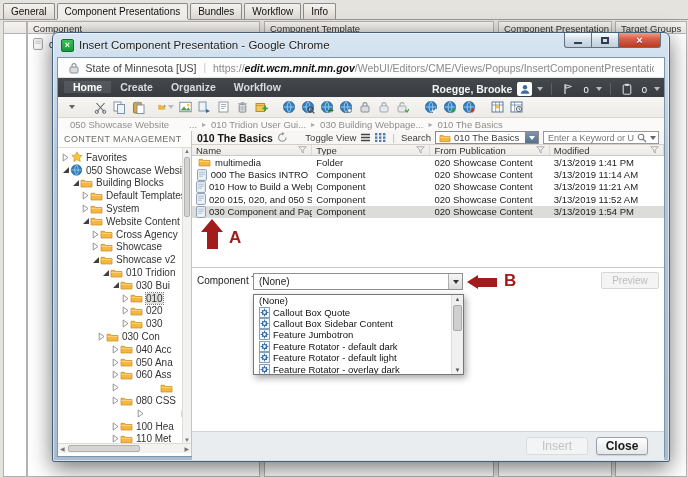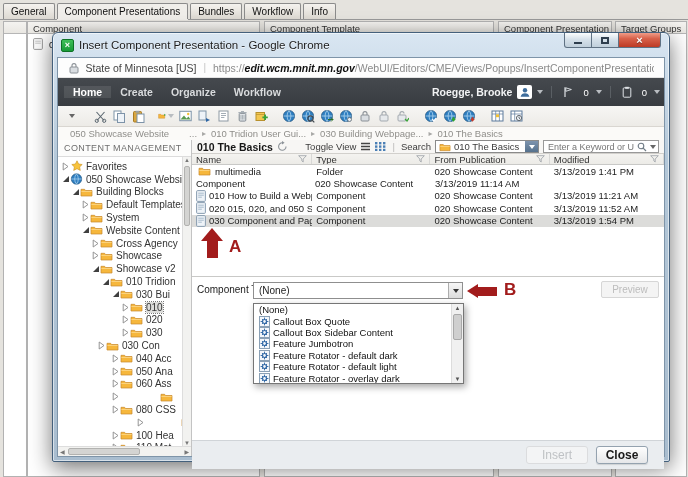--- a/index.html
+++ b/index.html
@@ -52,22 +52,22 @@
 
   
   .urlbar { height:20px; flex:0 0 auto; display:flex; align-items:center; padding:0 10px;
             background:#fdfdfd; border-bottom:1px solid #e3e3e3; white-space:nowrap; overflow:hidden; }
   .cert { color:#444; font-size:10.5px; margin-left:5px; }
   .url-div { color:#c4c4c4; margin:0 7px; }
   .url { font-size:10.5px; color:#8a8a8a; overflow:hidden; white-space:nowrap; }
   .url b { color:#111; font-weight:bold;font-style:italic; }
 
   
-  .menubar { height:28px; flex:0 0 auto; background:linear-gradient(#45494e,#383c41); display:flex;
-             align-items:center; padding:0 4px 0 6px; }
+  .menubar { height:19px; flex:0 0 auto; background:linear-gradient(#45494e,#383c41); display:flex;
+             align-items:flex-end; padding:0 4px 0 6px; }
   .menu-item { color:#d9dbdd; font-size:10.5px; font-weight:bold; padding:0 9px; line-height:19px; }
   .menu-item.active { color:#fff; background:rgba(255,255,255,.10); }
   .menu-right { margin-left:auto; display:flex; align-items:center; gap:5px; }
   .user-name { color:#f2f3f4; font-size:10.5px; font-weight:bold; }
   .avatar { width:15px; height:14px; border-radius:2px; background:#fff; display:flex; align-items:center;
             justify-content:center; }
   .vsep { width:1px; height:12px; background:#5a5f64; margin:0 3px; }
   .count { color:#fff; font-size:9.5px; padding:0 2px; }
   .cdown { width:0; height:0; border-left:3px solid transparent; border-right:3px solid transparent;
            border-top:4px solid #b9bdc1; }
@@ -902,20 +902,29 @@
                       <path d="M1.4 4h10.2v1H1.4z" fill="#fbd27c"></path>
                     </svg>
                   </span>
                   <span>multimedia</span>
                 </div>
                 <div class="gr-cell c1">Folder</div>
                 <div class="gr-cell c2">020 Showcase Content</div>
                 <div class="gr-cell c3">3/13/2019 1:41 PM</div>
               </div>
               <div class="grid-row">
+                <div class="gr-cell c0">
+                  <span class="tbicon">
+                    <svg width="10" height="12" viewBox="0 0 10 12">
+                      <rect x=".6" y=".6" width="8.8" height="10.8" rx="1" fill="#eef3f8" stroke="#7d93a8" stroke-width=".9"></rect>
+                      <path d="M2.2 3.2h5.6 M2.2 5.2h5.6 M2.2 7.2h3.6" stroke="#9fb3c6" stroke-width=".9"></path>
+                    </svg>
+                  </span>
+                  <span>000 The Basics INTRO</span>
+                </div>
                 <div class="gr-cell c1">Component</div>
                 <div class="gr-cell c2">020 Showcase Content</div>
                 <div class="gr-cell c3">3/13/2019 11:14 AM</div>
               </div>
               <div class="grid-row">
                 <div class="gr-cell c0">
                   <span class="tbicon">
                     <svg width="10" height="12" viewBox="0 0 10 12">
                       <rect x=".6" y=".6" width="8.8" height="10.8" rx="1" fill="#eef3f8" stroke="#7d93a8" stroke-width=".9"></rect>
                       <path d="M2.2 3.2h5.6 M2.2 5.2h5.6 M2.2 7.2h3.6" stroke="#9fb3c6" stroke-width=".9"></path>

